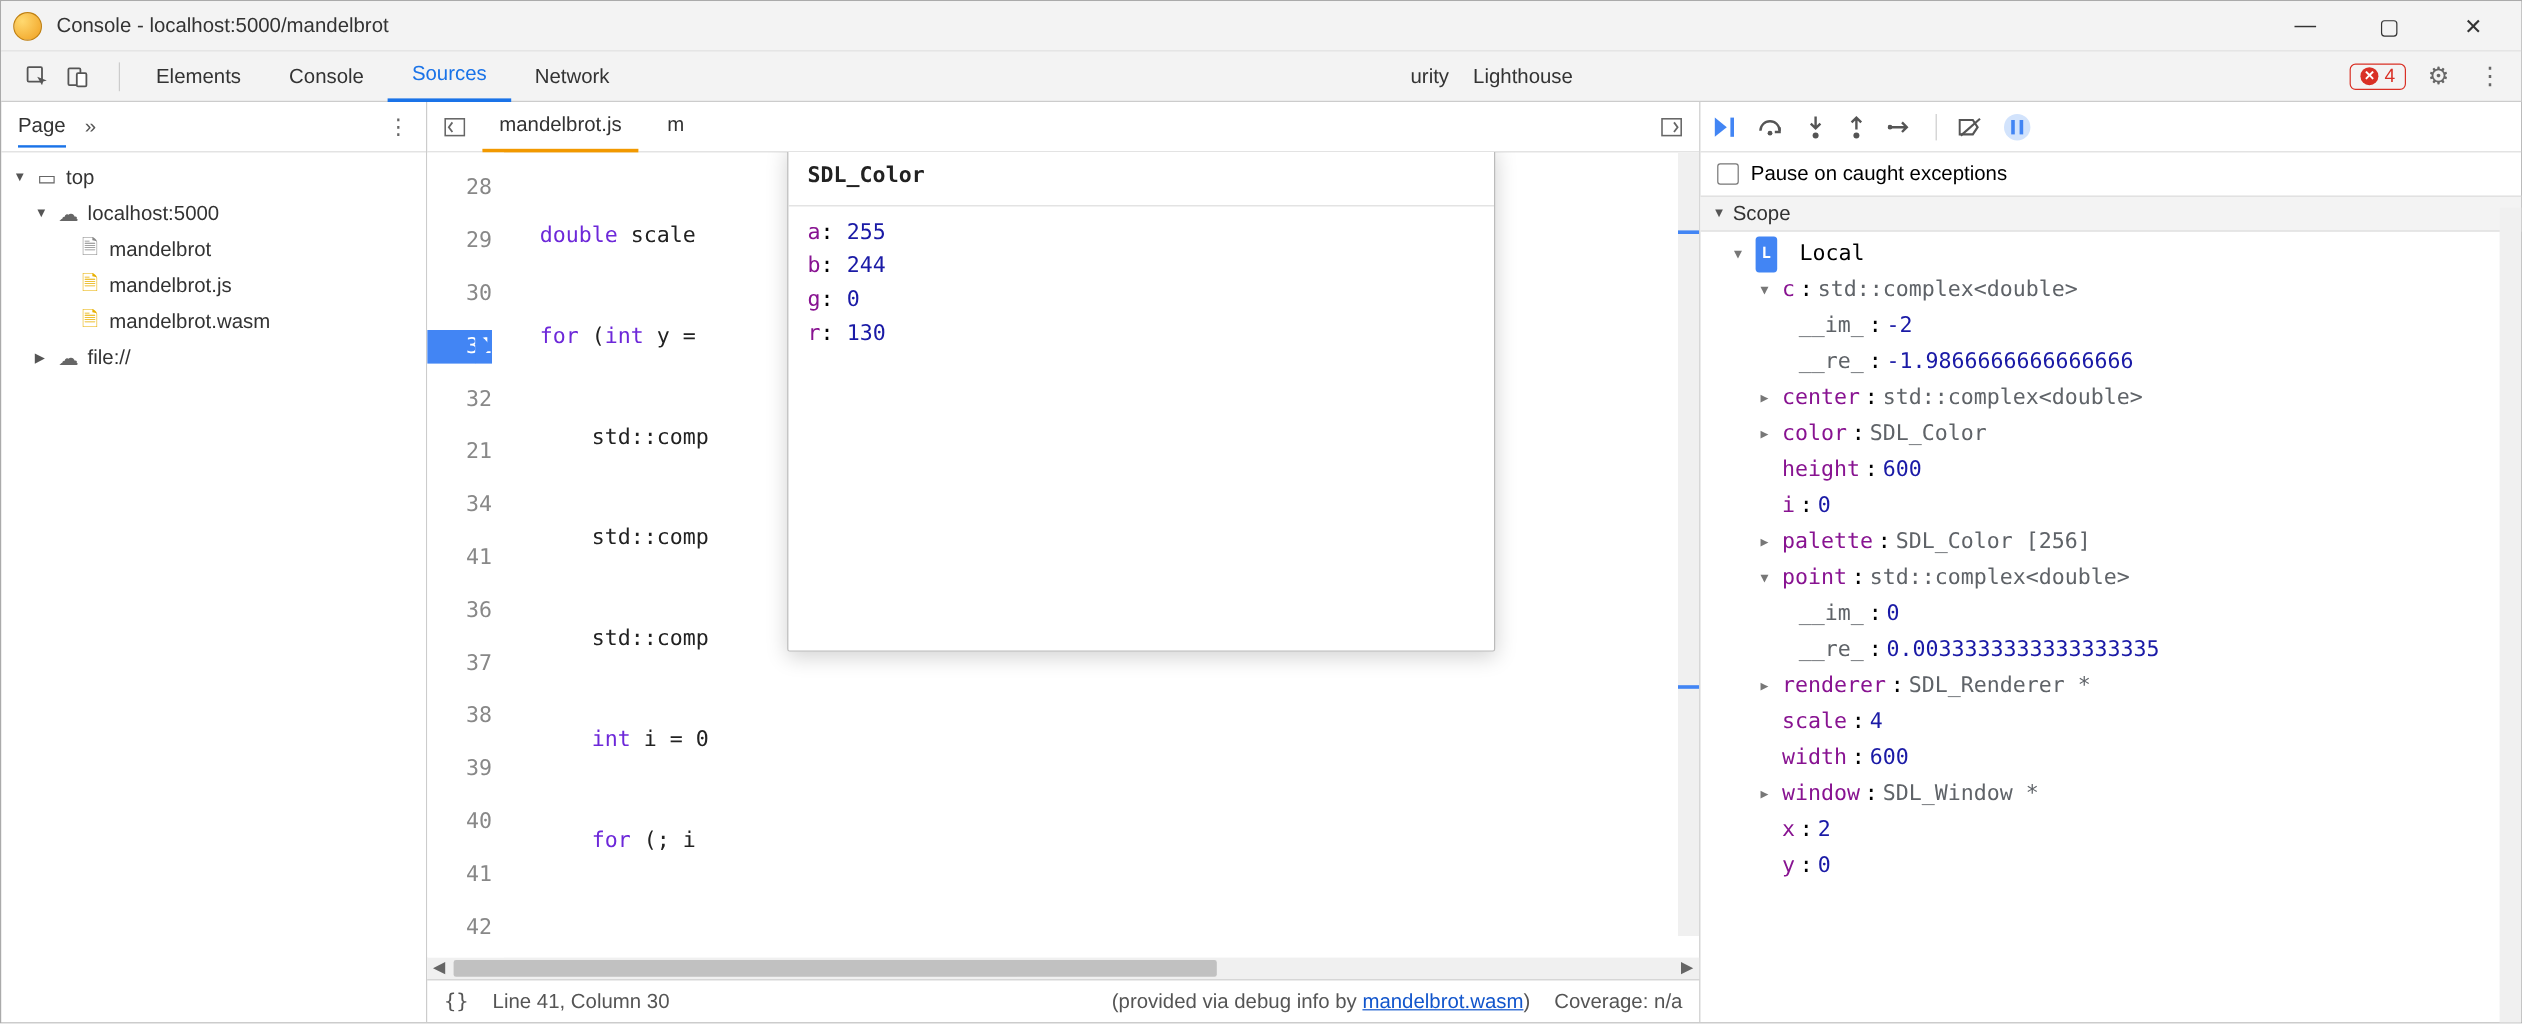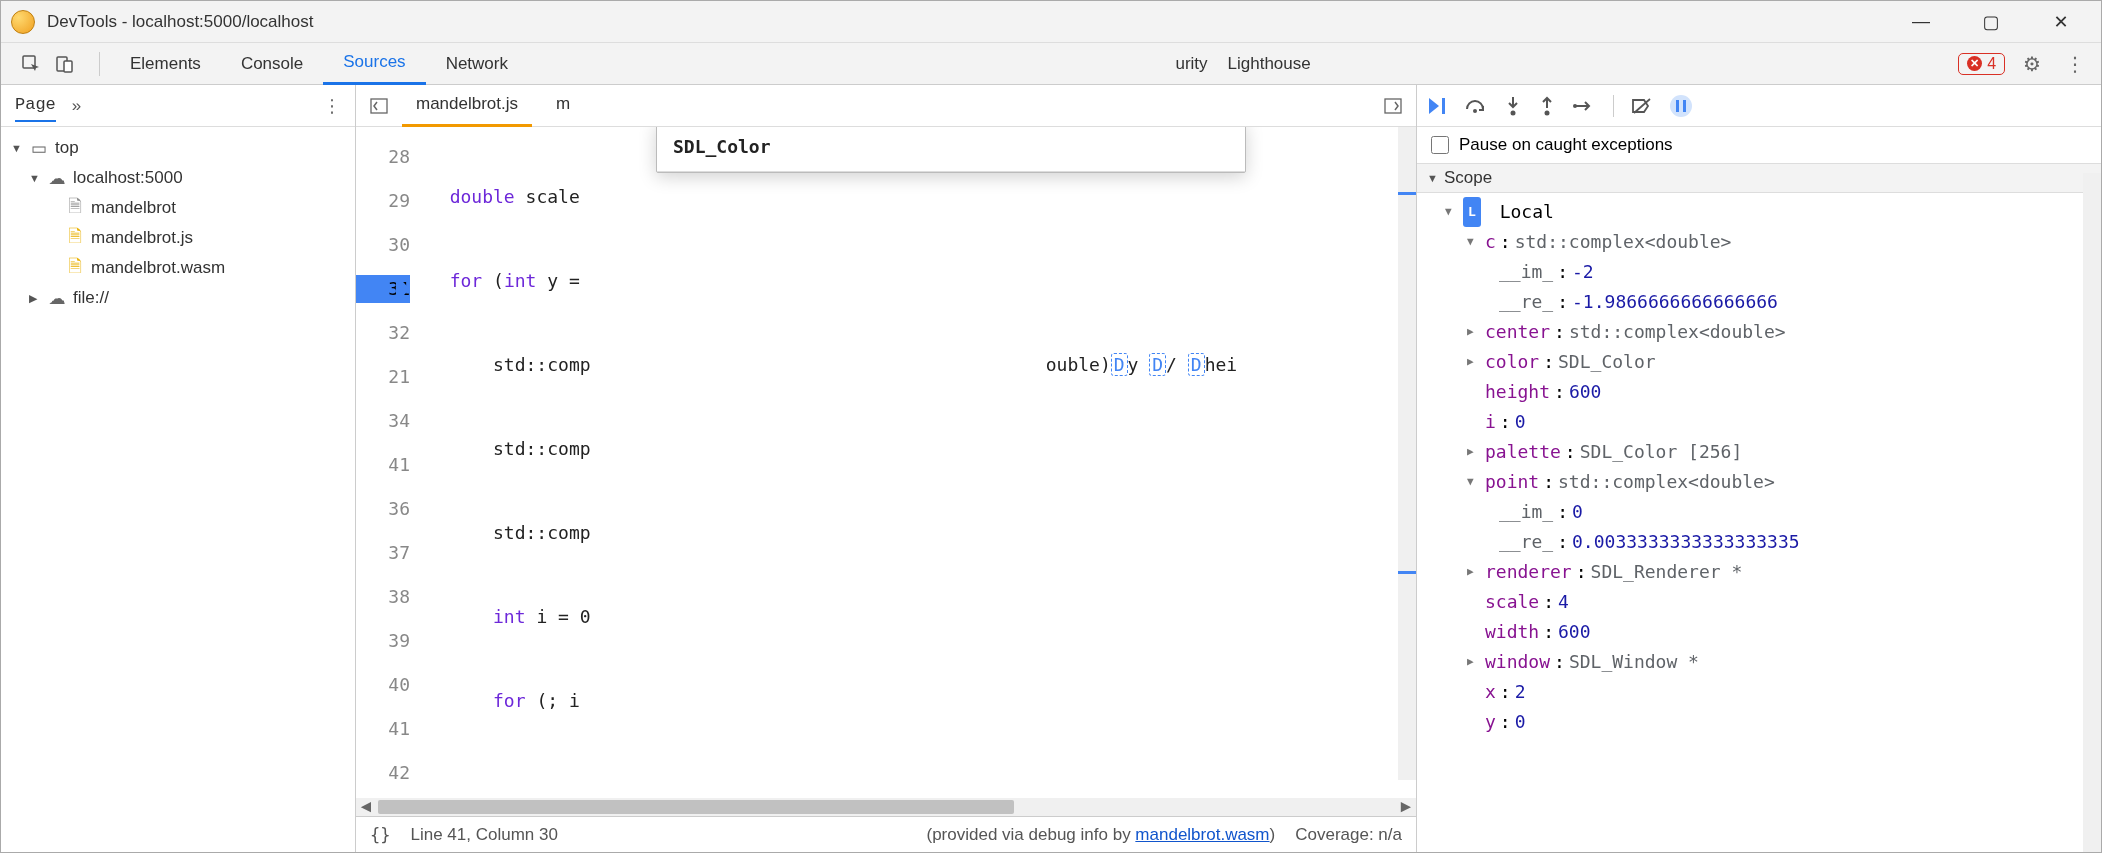--- a/index.html
+++ b/index.html
@@ -16,21 +16,21 @@
 .tabbar .tab { padding: 0 20px; color: #333; cursor: pointer; height: 42px; display: flex; align-items: center; }
 .tabbar .tab.active { color: #1a73e8; border-bottom: 3px solid #1a73e8; }
 .tabbar .spacer { flex: 1; }
 .tabbar .errbadge { border: 1px solid #d93025; border-radius: 5px; padding: 1px 8px; display: flex; align-items: center; gap: 5px; color: #d93025; font-size: 16px; cursor: pointer; }
 .tabbar .errbadge .dot { width: 15px; height: 15px; border-radius: 50%; background: #d93025; color: #fff; display: inline-flex; align-items: center; justify-content: center; font-size: 11px; font-weight: bold; }
 .tabbar .gear { margin: 0 18px; color: #666; cursor: pointer; font-size: 20px; }
 .tabbar .kebab { color: #666; cursor: pointer; font-size: 20px; padding: 0 6px; }
 .body { flex: 1; display: flex; min-height: 0; }
 .leftpane { width: 355px; border-right: 1px solid #ccc; display: flex; flex-direction: column; }
 .lefthdr { height: 42px; border-bottom: 1px solid #ddd; display: flex; align-items: center; padding: 0 14px; gap: 16px; }
-.lefthdr .pt { color: #333; border-bottom: 2px solid #1a73e8; padding-bottom: 6px; margin-top: 6px; cursor: pointer; font-family: Liberation Mono, monospace; }
+.lefthdr .pt { color: #333; border-bottom: 2px solid #1a73e8; padding-bottom: 6px; margin-top: 6px; cursor: pointer; }
 .lefthdr .more { color: #555; cursor: pointer; }
 .lefthdr .sp { flex: 1; }
 .lefthdr .dots { color: #666; cursor: pointer; font-size: 18px; }
 .tree { flex: 1; padding: 6px 0; overflow: auto; }
 .tree .node { display: flex; align-items: center; height: 30px; padding-left: 10px; cursor: pointer; color: #333; gap: 6px; }
 .tree .arr { width: 12px; color: #555; font-size: 11px; }
 .tree .ic { width: 20px; text-align: center; color: #666; }
 .tree .ic.file { color: #888; }
 .tree .ic.js { color: #e8b000; }
 .tree .l1 { padding-left: 28px; }
@@ -38,21 +38,21 @@
 .tree .l1b { padding-left: 28px; }
 .center { flex: 1; display: flex; flex-direction: column; min-width: 0; border-right: 1px solid #ccc; position: relative; }
 .tabstrip { height: 42px; border-bottom: 1px solid #ddd; display: flex; align-items: center; padding: 0 10px; gap: 10px; }
 .tabstrip .nav { color: #666; cursor: pointer; width: 26px; text-align: center; }
 .tabstrip .ftab { padding: 0 14px; height: 42px; display: flex; align-items: center; border-bottom: 3px solid transparent; color: #333; cursor: pointer; }
 .tabstrip .ftab.active { border-bottom-color: #f29900; background: #fff; }
 .tabstrip .sp { flex: 1; }
 .code { flex: 1; display: flex; font-family: Consolas, monospace; font-size: 18px; line-height: 28px; overflow: hidden; position: relative; }
 .gutter { width: 64px; text-align: right; color: #888; padding-right: 10px; user-select: none; background: #fff; }
 .gutter .ln { height: 28px; margin-top: 16px; }
-.gutter .ln.exec { background: #4285f4; color: #000000; position: relative; }
+.gutter .ln.exec { background: #4285f4; color: #ffffff; position: relative; }
 .gutter .ln.exec::after { content: ""; position: absolute; right: -14px; top: 0; border: 14px solid transparent; border-left-color: #4285f4; }
 .source { flex: 1; white-space: pre; color: #222; overflow-x: auto; position: relative; }
 .source .line { height: 28px; padding-left: 8px; }
 .kw { color: #6d28d9; }
 .oq { border: 1px dashed #4285f4; padding: 0 2px; color: #4285f4; border-radius: 3px; }
 .tooltip { position: absolute; left: 300px; top: -5px; width: 590px; background: #fff; border: 1px solid #bbb; box-shadow: 0 4px 18px rgba(0,0,0,0.18); font-family: Consolas, monospace; font-size: 18px; border-radius: 2px; z-index: 10; }
 .tooltip .tthdr { padding: 10px 16px; font-weight: bold; border-bottom: 1px solid #ddd; color: #222; }
 .tooltip .ttbody { padding: 8px 16px 250px 16px; line-height: 28px; }
 .tooltip .prop { color: #881391; }
 .tooltip .val { color: #1a1aa6; }
@@ -89,21 +89,21 @@
 .scopebody .type { color: #5f6368; }
 .rscroll { width: 18px; background: #f0f0f0; position: absolute; right: 0; top: 88px; bottom: 0; }
 svg { display: inline-block; vertical-align: middle; }
 </style>
 </head>
 <body>
 
 <div class="win">
   <div class="titlebar">
     <div class="appicon"></div>
-    <div class="title">DevTools - localhost:5000/localhost</div>
+    <div class="title">Console - localhost:5000/mandelbrot</div>
     <div class="wc">
       <span>—</span>
       <span>▢</span>
       <span>✕</span>
     </div>
   </div>
 
   <div class="tabbar">
     <span class="ticon"><svg width="20" height="20" viewBox="0 0 20 20">
           <rect x="2" y="2" width="12" height="12" fill="none" stroke="#555" stroke-width="1.5" rx="1"></rect>
@@ -233,20 +233,26 @@
           
           
         </div>
         <div class="vscroll">
             <div class="mark1"></div>
             <div class="mark2"></div>
           </div>
 
         <div class="tooltip">
           <div class="tthdr">SDL_Color</div>
+          <div class="ttbody">
+            <div><span class="prop">a</span>: <span class="val">255</span></div>
+            <div><span class="prop">b</span>: <span class="val">244</span></div>
+            <div><span class="prop">g</span>: <span class="val">0</span></div>
+            <div><span class="prop">r</span>: <span class="val">130</span></div>
+          </div>
         </div>
       </div>
 
       <div class="scrollbar-h">
         <span class="arr2">◄</span>
           <div class="thumb"></div>
           <div style="flex:1"></div>
           <span class="arr2">►</span>
       </div>
 

